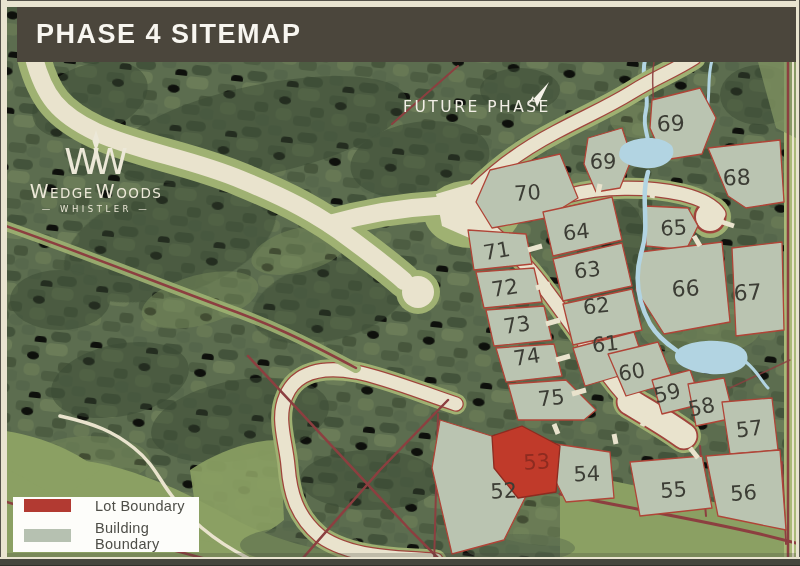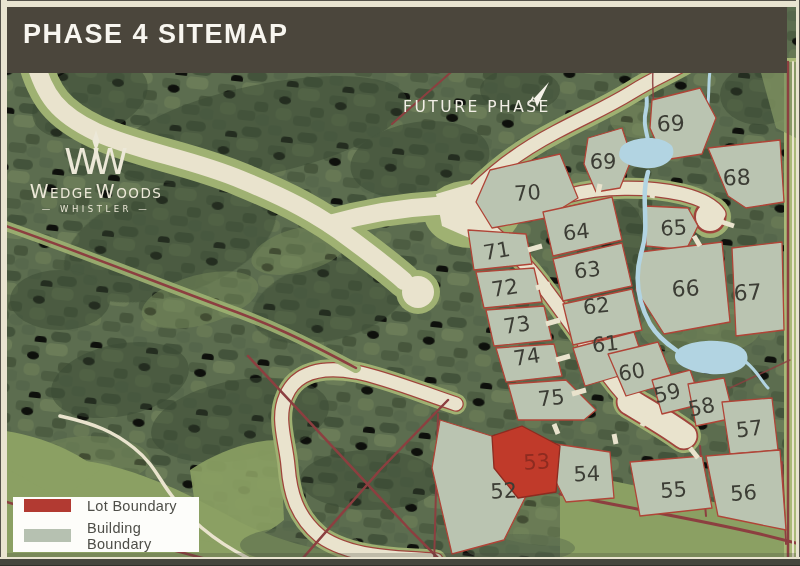--- a/index.html
+++ b/index.html
@@ -8,27 +8,27 @@
   #map-svg{position:absolute;left:0;top:0;width:800px;height:566px;display:block;}
   svg text{font-family:"DejaVu Sans",sans-serif;}
   
   .frame{position:absolute;background:#e9e4d0;z-index:30;pointer-events:none;}
   #frame-top{left:0;top:0;width:800px;height:7px;border-top:1px solid #55524a;box-sizing:border-box;}
   #frame-left{left:0;top:0;width:7px;height:566px;border-left:1px solid #55524a;box-sizing:border-box;}
   #frame-right{right:0;top:0;width:4px;height:566px;border-right:1px solid #55524a;box-sizing:border-box;}
   #frame-bottom-line{left:0;bottom:7px;width:800px;height:2px;}
   #frame-bottom{left:0;bottom:0;width:800px;height:7px;background:#45453d;border-bottom:1px solid #30302a;box-sizing:border-box;}
   
-  #header-bar{position:absolute;left:4px;top:7px;width:783px;height:66px;background:#4b463c;z-index:20;}
+  #header-bar{position:absolute;left:17px;top:7px;width:783px;height:55px;background:#4b463c;z-index:20;}
   #header-bar .title{display:block;line-height:55px;padding-left:19px;color:#f8f6f0;
       font-size:27px;font-weight:bold;letter-spacing:1.5px;font-family:"Liberation Sans",sans-serif;}
   
   #legend{position:absolute;left:13px;top:497px;width:186px;height:55px;background:#fdfdfa;z-index:20;
           display:flex;flex-direction:column;justify-content:center;gap:6px;padding:2px 0;box-sizing:border-box;}
-  .legend-row{display:flex;align-items:center;gap:16px;padding-left:11px;}
+  .legend-row{display:flex;align-items:center;gap:24px;padding-left:11px;}
   .legend-swatch{width:47px;height:13px;flex:none;}
   .legend-label{font-size:14.5px;color:#4e4e48;letter-spacing:.3px;}
 </style>
 </head>
 <body>
 
 <div id="stage">
 
 <svg id="map-svg" viewBox="0 0 800 566">
   <defs>

